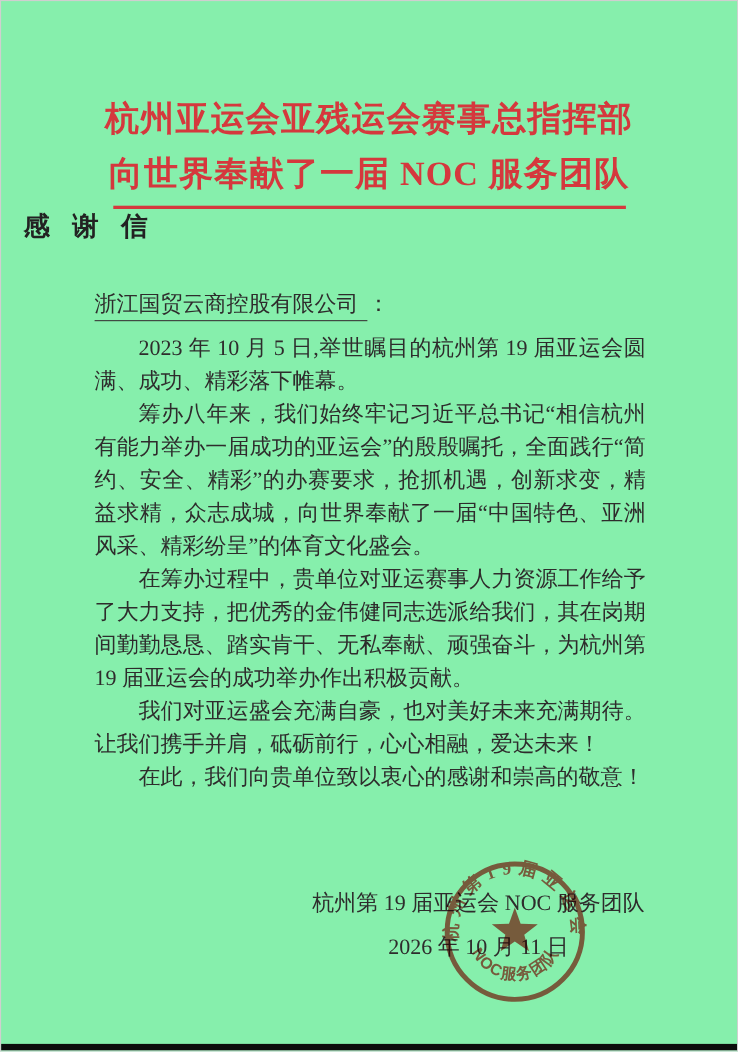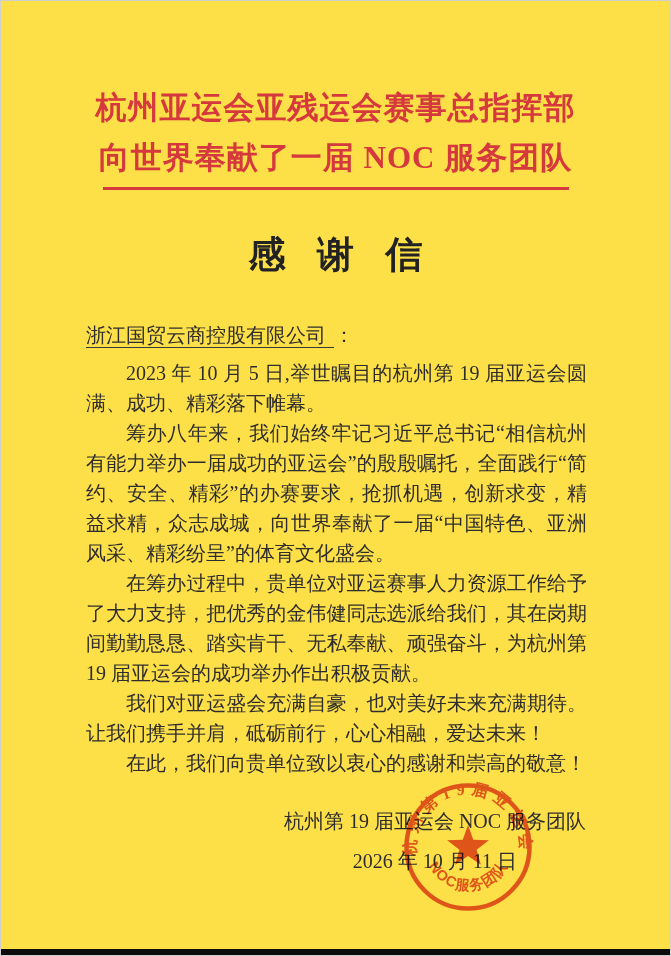--- a/index.html
+++ b/index.html
@@ -1,20 +1,20 @@
 <!DOCTYPE html>
 <html><head>
 <meta charset="utf-8">
 <style>
   html,body{margin:0;padding:0;background:#e9e9e9;}
   .page{
     position:relative;
     width:671px;height:956px;
     margin:0 auto;
-    background:#fde047;
+    background:#86efac;
     border:1px solid #cfcfcf;
     box-sizing:border-box;
     overflow:hidden;
     font-family:"Liberation Serif","DejaVu Serif",serif;
     color:#2e2c2c;
   }
   .letterhead{
     padding-top:82px;
     text-align:center;
   }
@@ -26,42 +26,42 @@
     letter-spacing:1px;
   }
   .letterhead-rule{
     width:466px;
     height:3px;
     background:#d5383d;
     border:none;
     margin:4px auto 0 auto;
   }
   .letter-title{
-    margin-top:40px;
-    text-align:center;
-    font-size:37px;
+    text-align:left;
+    font-size:24px;
     font-weight:bold;
     color:#222;
     letter-spacing:0.85em;
     text-indent:0.85em; 
   }
   .letter-body{
     margin:38px 83px 0 85px;
     font-size:20px;
     line-height:30px;
     text-align:justify;
   }
   .salutation{
     margin-bottom:6px;
     line-height:34px;
   }
   .salutation .company{
     border-bottom:1.5px solid #3a3838;
     padding-right:8px;
     padding-bottom:1px;
+    font-family:Liberation Mono, monospace;
   }
   .letter-body p{
     margin:0;
     text-indent:2em;
   }
   .signature-block{
     position:absolute;
     right:80px;
     top:800px;
     width:310px;

